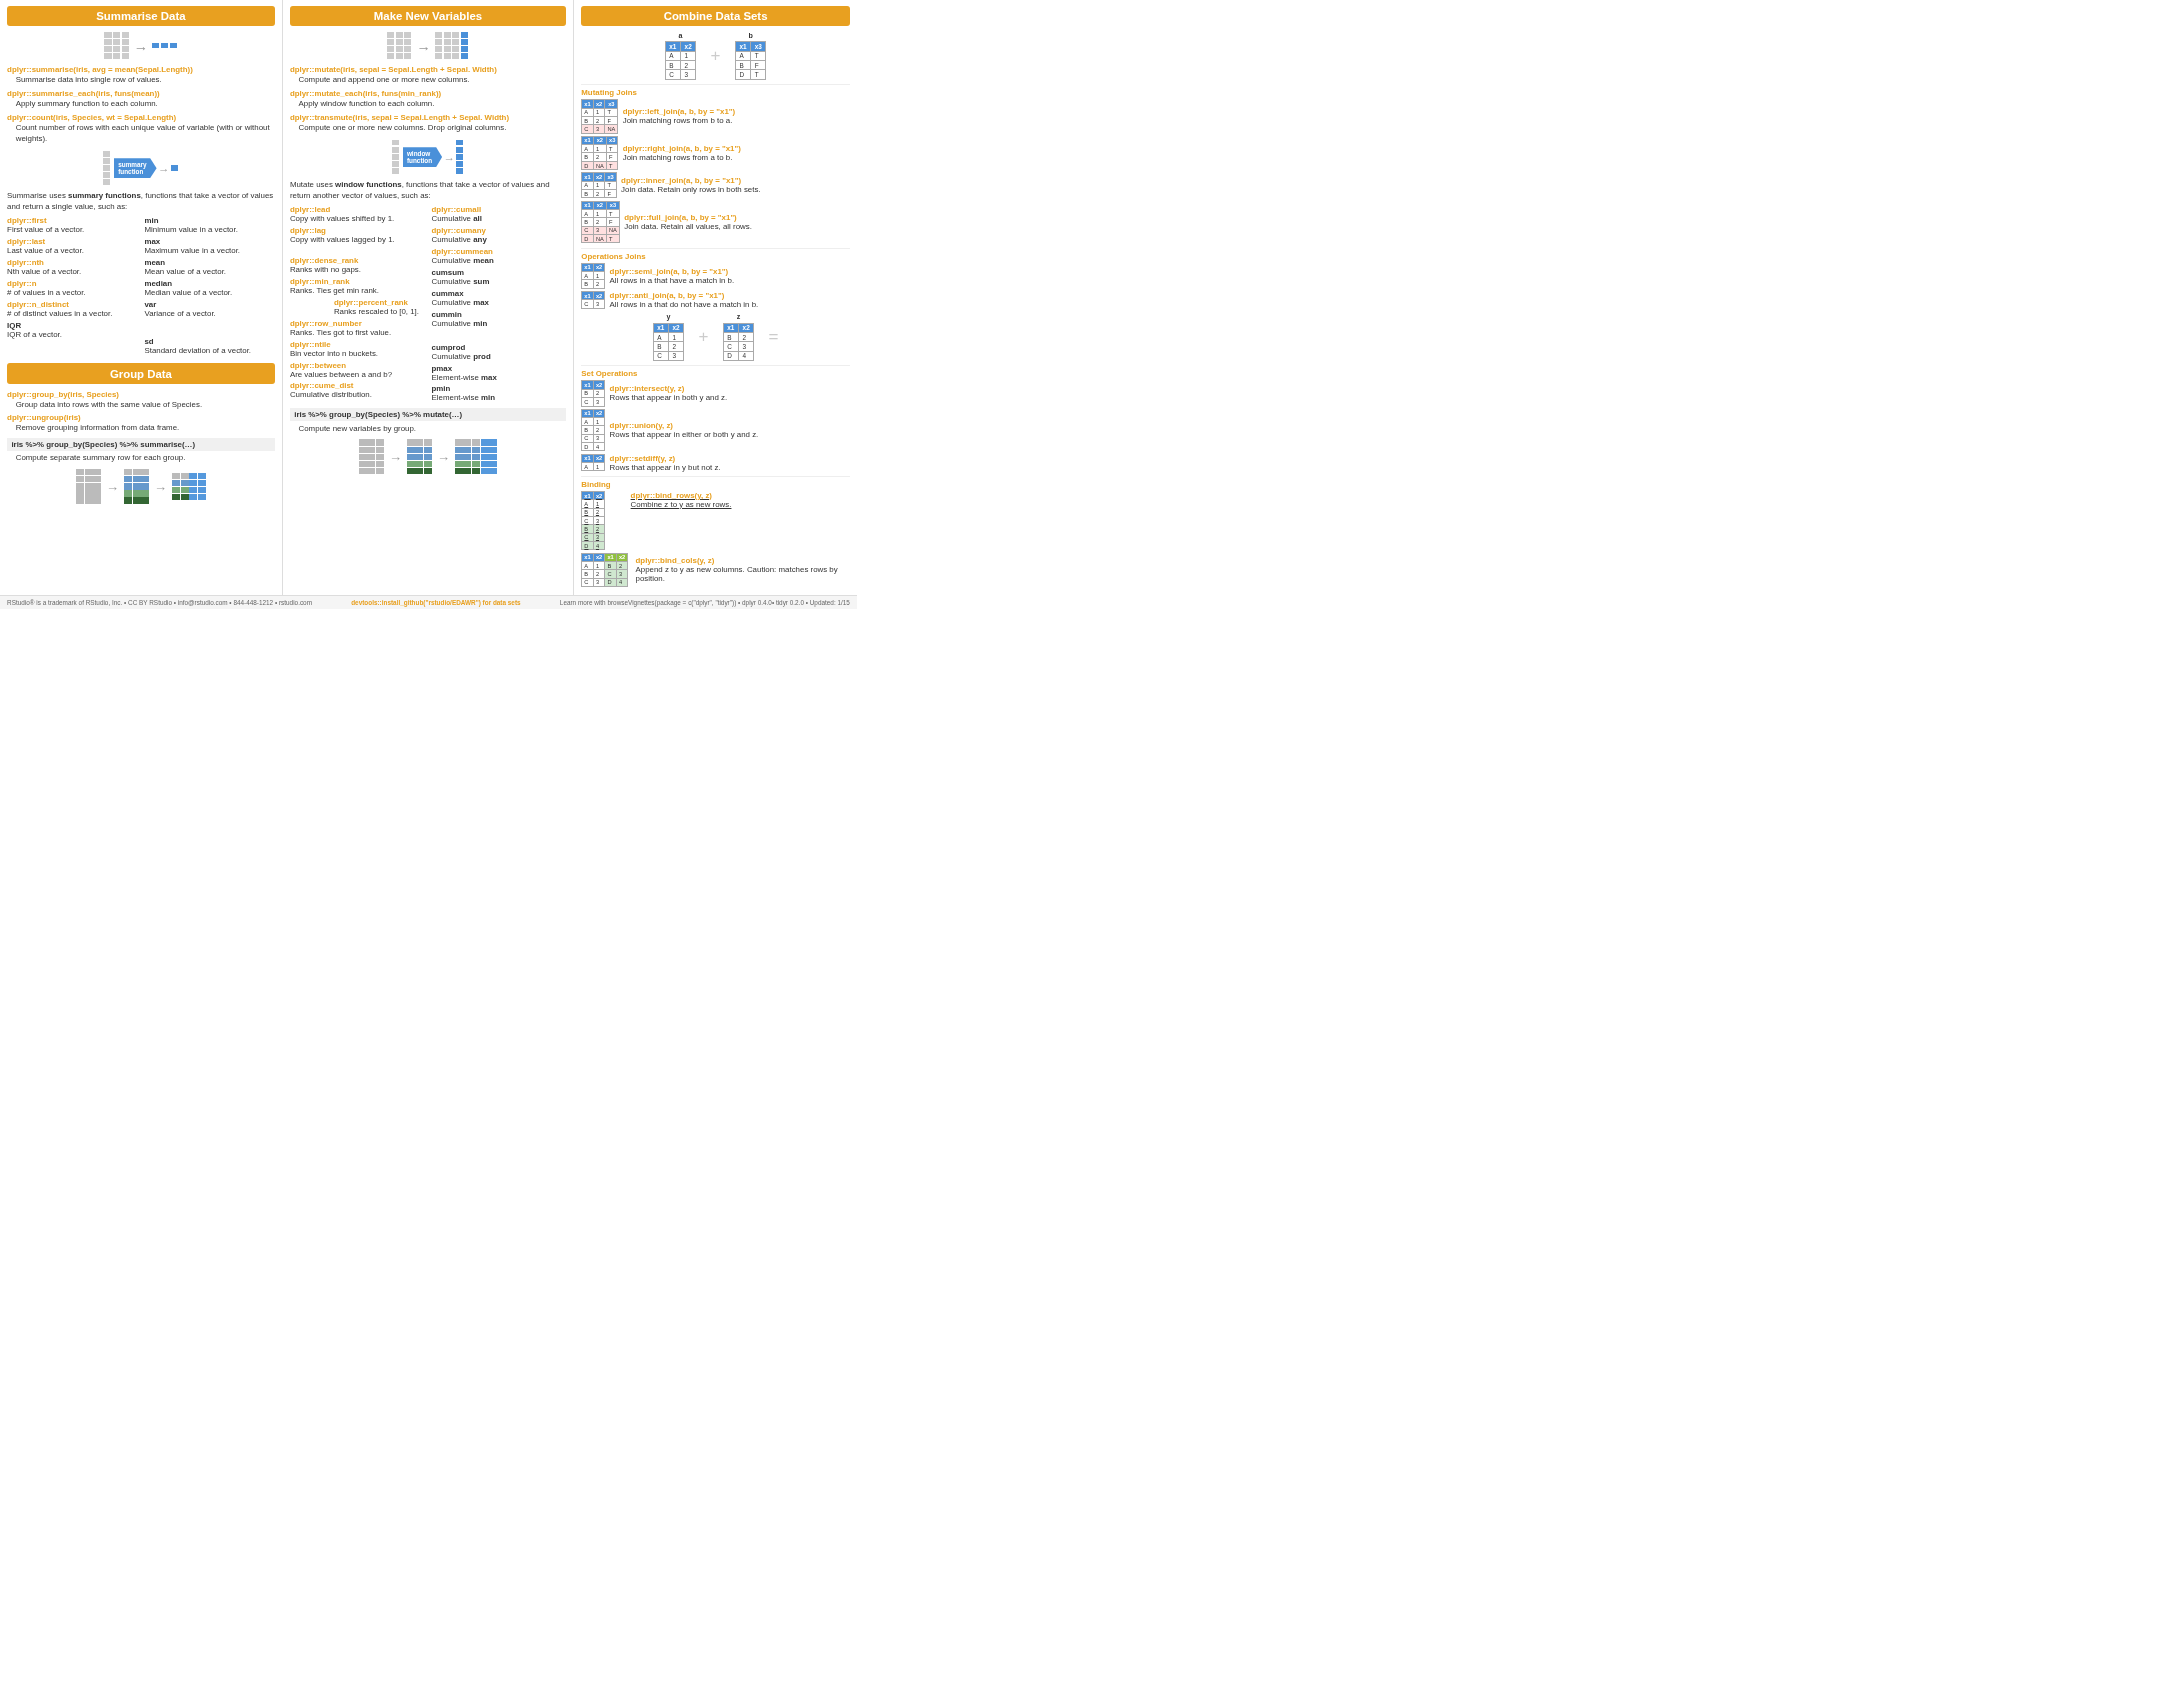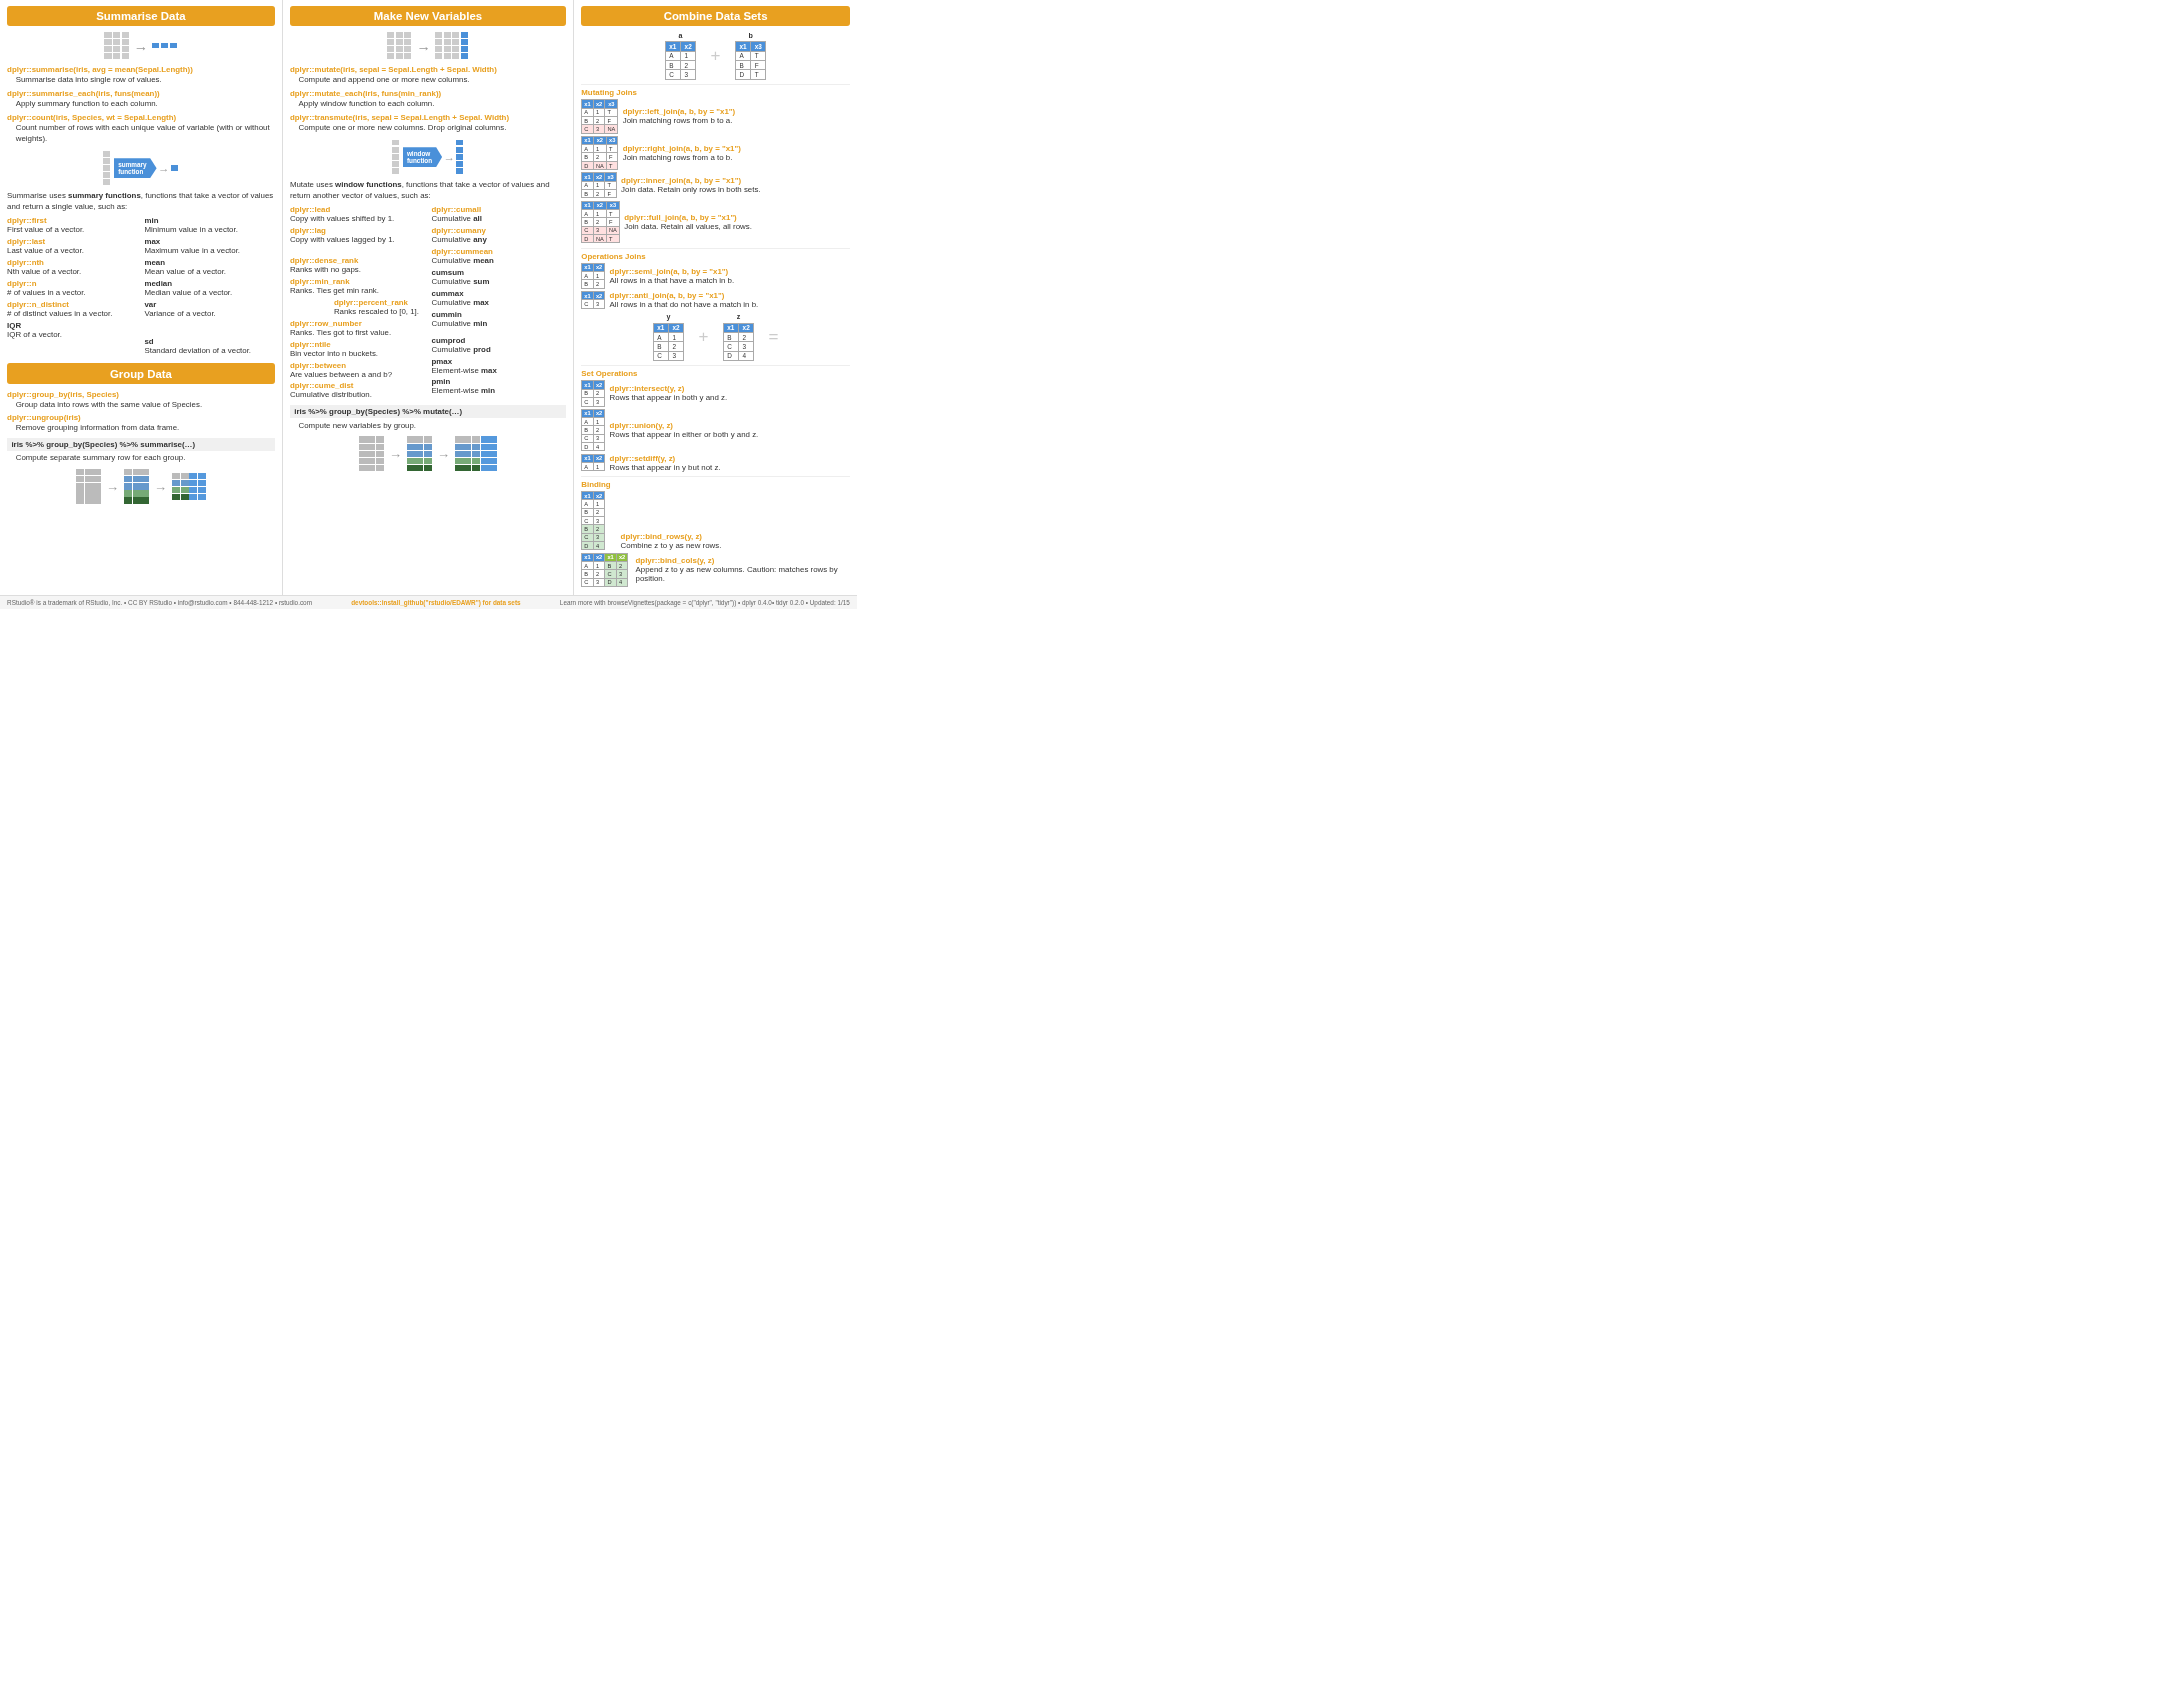--- a/index.html
+++ b/index.html
@@ -441,21 +441,21 @@
             <span>Cumulative <strong>sum</strong></span>
           </div>
           <div style="margin-top:2.9px;">
             <span class="bold">cummax</span><br>
             <span>Cumulative <strong>max</strong></span>
           </div>
           <div style="margin-top:2.9px;">
             <span class="bold">cummin</span><br>
             <span>Cumulative <strong>min</strong></span>
           </div>
-          <div style="margin-top:8px;">
+          <div style="margin-top:15px;">
             <span class="bold">cumprod</span><br>
             <span>Cumulative <strong>prod</strong></span>
           </div>
           <div style="margin-top:2.9px;">
             <span class="bold">pmax</span><br>
             <span>Element-wise <strong>max</strong></span>
           </div>
           <div style="margin-top:2.9px;">
             <span class="bold">pmin</span><br>
             <span>Element-wise <strong>min</strong></span>
@@ -879,21 +879,21 @@
         </tbody>
           </table>
         <div class="join-desc">
           <span class="orange bold">dplyr::setdiff(y, z)</span><br>
           <span>Rows that appear in y but not z.</span>
         </div>
       </div>
 
       <div class="section-sub">Binding</div>
 
-      <div style="display:flex;align-items:flex-end;gap:11px;margin:2.1px 0;">
+      <div style="display:flex;align-items:flex-start;gap:21px;margin:2.1px 0;text-decoration:underline;">
         <table style="border-collapse:collapse;font-size:5.7px;">
           <tbody>
               <tr>
                 <th style="background:#4A90D9;color:#fff;padding:0.7px 2.1px;border:0.7px solid #aaa;">x1</th>
                 <th style="background:#4A90D9;color:#fff;padding:0.7px 2.1px;border:0.7px solid #aaa;">x2</th>
               </tr>
           <tr>
                 <td style="padding:0.7px 2.1px;border:0.7px solid #aaa;">A</td>
                 <td style="padding:0.7px 2.1px;border:0.7px solid #aaa;">1</td>
               </tr>

